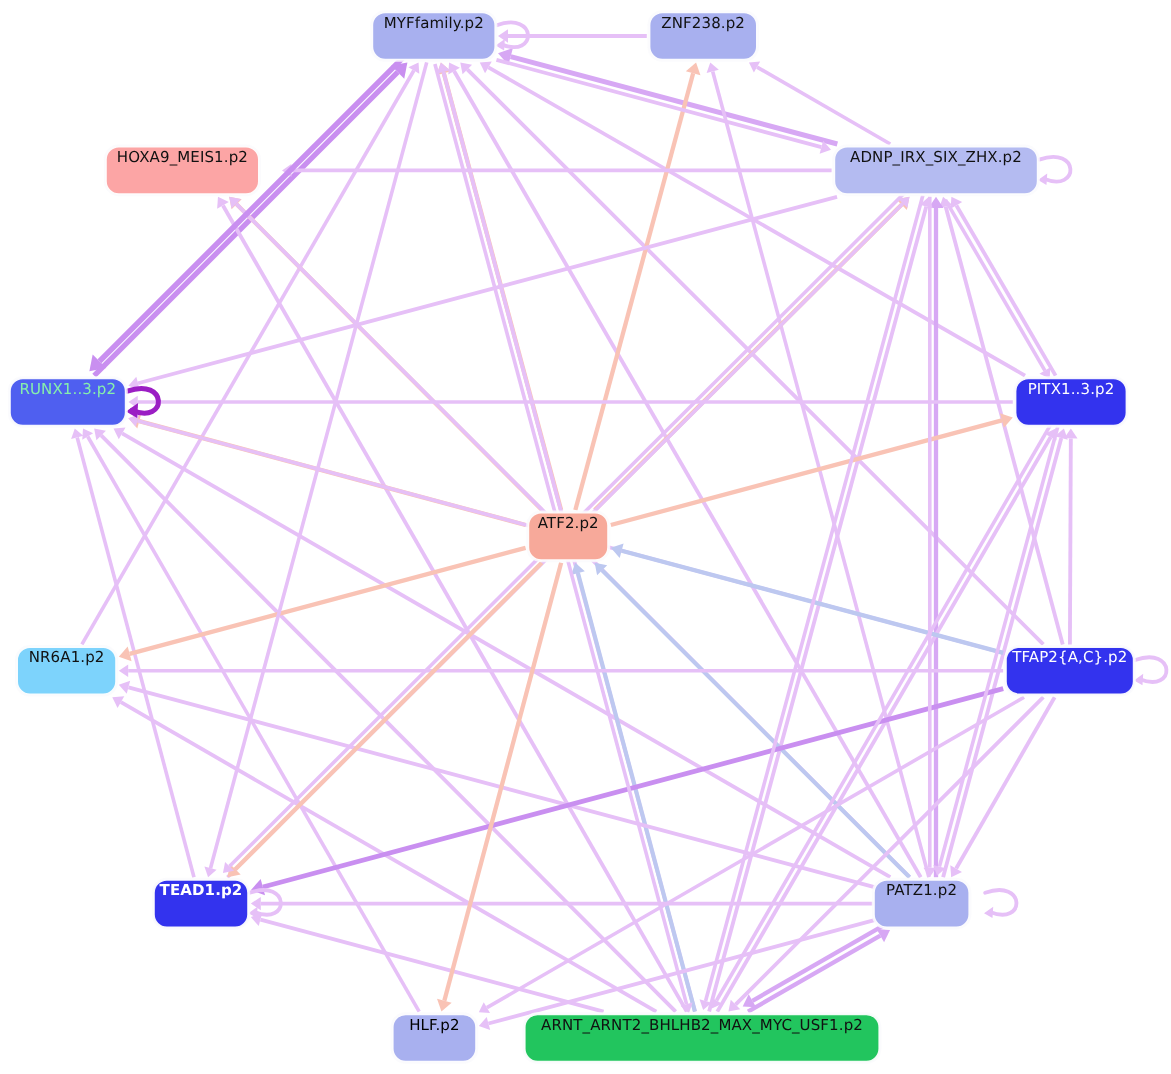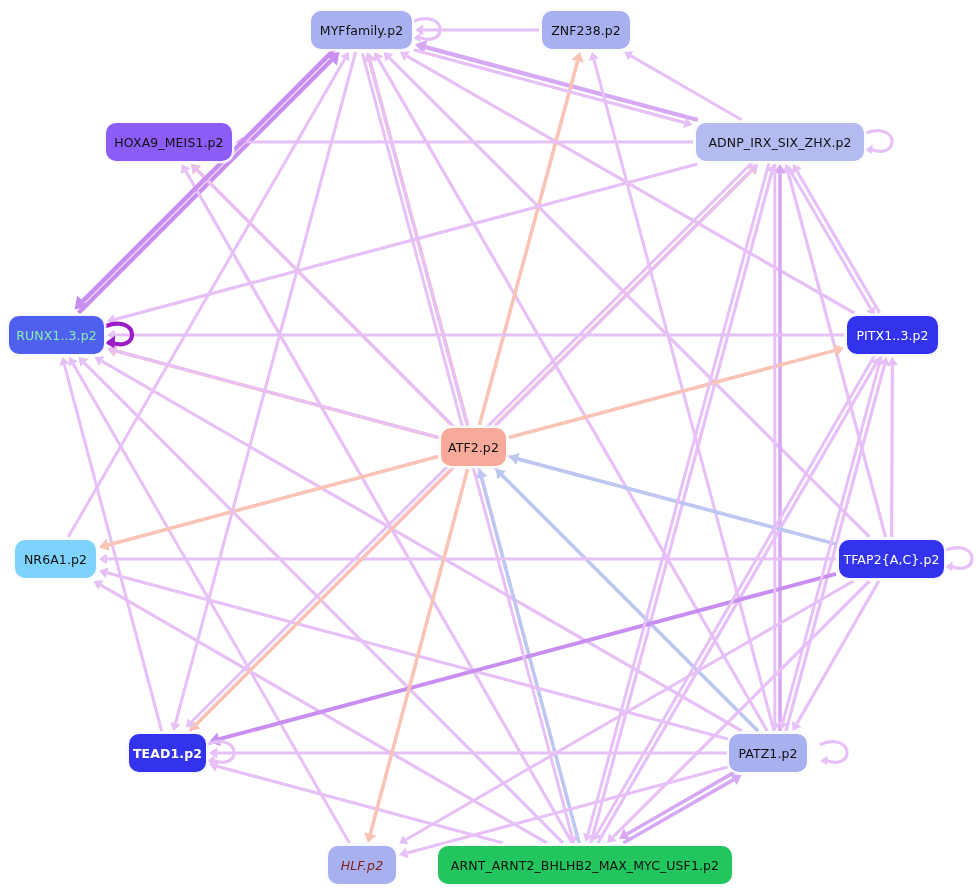--- a/index.html
+++ b/index.html
@@ -21,21 +21,21 @@
     position: absolute;
     left: 0;
     top: 0;
     width: 976px;
     height: 895px;
   }
   .node {
     position: absolute;
     box-sizing: border-box;
     display: flex;
-    align-items: center;
+    align-items: flex-start;
     justify-content: center;
     border-radius: 11px;
     border: 1.5px solid rgba(255,255,255,0.95);
     box-shadow: 0 0 0 1.5px rgba(250,250,253,0.85);
     font-size: 12.5px;
     letter-spacing: 0.1px;
     white-space: nowrap;
     user-select: none;
   }
   .node-label {
@@ -323,21 +323,21 @@
   <div id="node-layer">
       <div class="node" style="left: 310px; top: 10px; width: 103px; height: 40px; background: rgb(168, 176, 239); color: rgb(17, 17, 17);">
         <span class="node-label">MYFfamily.p2</span>
       </div>
       <div class="node" style="left: 541px; top: 10px; width: 90px; height: 40px; background: rgb(168, 176, 239); color: rgb(17, 17, 17);">
         <span class="node-label">ZNF238.p2</span>
       </div>
       <div class="node" style="left: 695px; top: 122px; width: 170px; height: 40px; background: rgb(180, 187, 241); color: rgb(17, 17, 17);">
         <span class="node-label">ADNP_IRX_SIX_ZHX.p2</span>
       </div>
-      <div class="node" style="left: 105px; top: 122px; width: 128px; height: 40px; background: #8b5cf6; color: rgb(17, 17, 17);">
+      <div class="node" style="left: 88px; top: 122px; width: 128px; height: 40px; background: #fca5a5; color: rgb(17, 17, 17);">
         <span class="node-label">HOXA9_MEIS1.p2</span>
       </div>
       <div class="node" style="left: 8px; top: 315px; width: 97px; height: 40px; background: rgb(79, 95, 240); color: #86efac;">
         <span class="node-label">RUNX1..3.p2</span>
       </div>
       <div class="node" style="left: 846px; top: 315px; width: 93px; height: 40px; background: rgb(51, 51, 238); color: rgb(255, 255, 255);">
         <span class="node-label">PITX1..3.p2</span>
       </div>
       <div class="node" style="left: 440px; top: 427px; width: 67px; height: 40px; background: rgb(247, 169, 154); color: rgb(17, 17, 17);">
         <span class="node-label">ATF2.p2</span>
@@ -347,20 +347,20 @@
       </div>
       <div class="node" style="left: 838px; top: 539px; width: 107px; height: 40px; background: rgb(51, 51, 238); color: rgb(255, 255, 255);">
         <span class="node-label">TFAP2{A,C}.p2</span>
       </div>
       <div class="node" style="left: 128px; top: 733px; width: 79px; height: 40px; background: rgb(51, 51, 238); color: rgb(255, 255, 255); font-weight: bold;">
         <span class="node-label">TEAD1.p2</span>
       </div>
       <div class="node" style="left: 728px; top: 733px; width: 80px; height: 40px; background: rgb(168, 176, 239); color: rgb(17, 17, 17);">
         <span class="node-label">PATZ1.p2</span>
       </div>
-      <div class="node" style="left: 327px; top: 845px; width: 70px; height: 40px; background: rgb(168, 176, 239); color: #7f1d1d; font-style: italic;">
+      <div class="node" style="left: 327px; top: 845px; width: 70px; height: 40px; background: rgb(168, 176, 239); color: #000000;">
         <span class="node-label">HLF.p2</span>
       </div>
       <div class="node" style="left: 437px; top: 845px; width: 296px; height: 40px; background: #22c55e; color: rgb(17, 17, 17);">
         <span class="node-label">ARNT_ARNT2_BHLHB2_MAX_MYC_USF1.p2</span>
       </div>
     </div>
 </div>
 
 </body></html>

